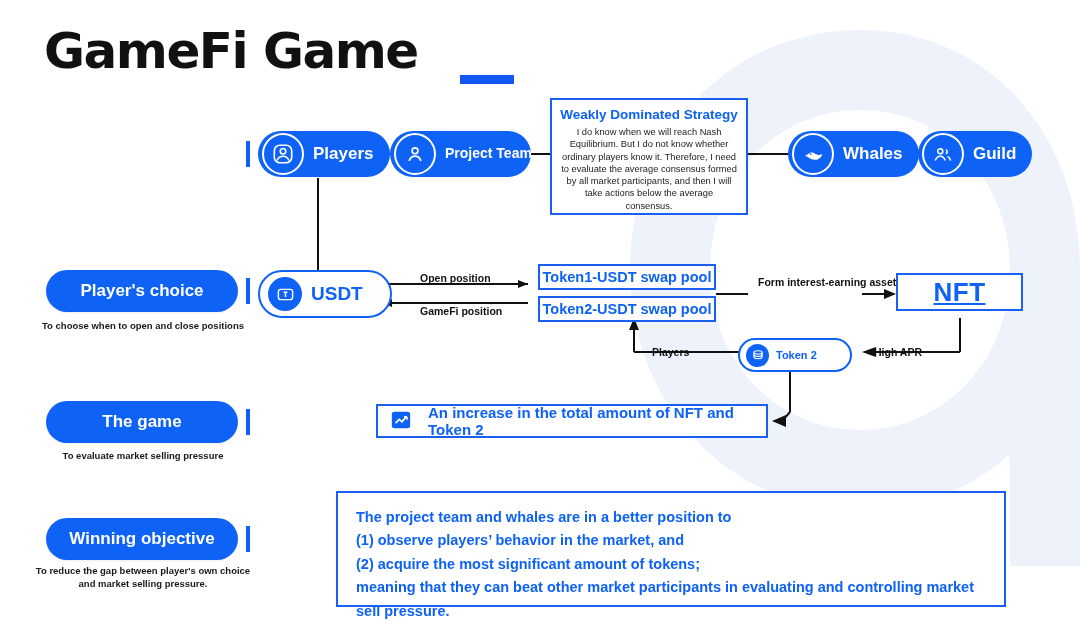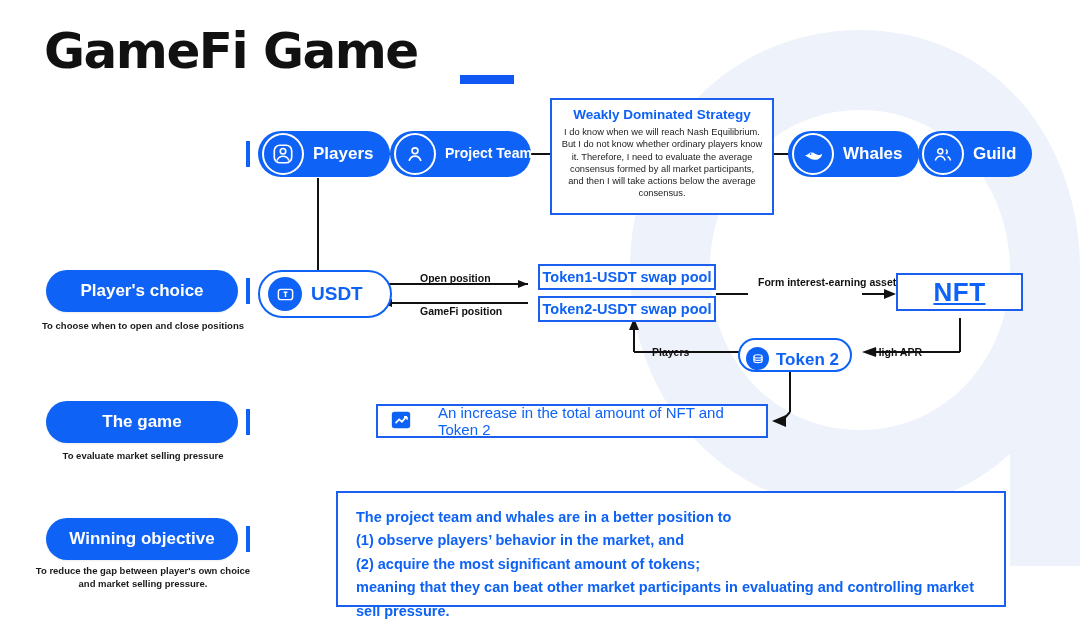--- a/index.html
+++ b/index.html
@@ -165,23 +165,23 @@
     font-size: 26px;
     display: flex;
     align-items: center;
     justify-content: center;
     letter-spacing: 0.5px;
   }
   .increase-box {
     display: flex;
     align-items: center;
     padding-left: 12px;
-    gap: 26px;
-    color: #0e62f5;
-    font-weight: normal;
+    gap: 16px;
+    color: #0e62f5;
+    font-weight: bold;
     font-size: 15px;
   }
   .summary-box {
     color: #0e62f5;
     font-weight: bold;
     font-size: 14.5px;
     line-height: 1.62;
     padding: 13px 18px;
   }
 
@@ -264,21 +264,21 @@
         <svg width="22" height="22" viewBox="0 0 24 24" fill="none" stroke="#ffffff" stroke-width="1.8">
           <circle cx="12" cy="8.5" r="3.2"></circle>
           <path d="M5.5 19.5c1.3-3.6 4-5.2 6.5-5.2s5.2 1.6 6.5 5.2"></path>
         </svg>
       </span>
       <span style="display:block;">
         <span style="display:inline-block; max-width:70px;">Project Team</span>
       </span>
     </div>
 
-    <div class="box" style="left:550px; top:98px; width:224px; height:117px;">
+    <div class="box" style="left:550px; top:98px; width:198px; height:117px;">
       <div class="wds-title">Weakly Dominated Strategy</div>
       <div class="wds-body">I do know when we will reach Nash Equilibrium. But I do not know whether ordinary players know it. Therefore, I need to evaluate the average consensus formed by all market participants, and then I will take actions below the average consensus.</div>
     </div>
 
     <div class="chip" style="left:788px; top:131px;">
       <span class="glyph">
         <svg width="23" height="23" viewBox="0 0 24 24" fill="#ffffff">
           <path d="M3 13c3 0 4-3 7-3s4.2 2.4 7.4 2.4c1.4 0 2.6-.5 3.6-1.3-.2 3.6-3.4 6.4-7.6 6.4-2.6 0-4.6-.8-6.2-2.1C5.8 14.4 4.6 13.6 3 13z"></path>
           <circle cx="9" cy="11.6" r=".9" fill="#0e62f5"></circle>
         </svg>
@@ -323,21 +323,21 @@
     <div class="box swap-box" style="left:538px; top:296px; width:178px; height:26px;">
       <span>Token2-USDT swap pool</span>
     </div>
 
     <div class="edge-label center" style="left:758px; top:276px; width:96px;">Form interest-earning assets</div>
 
     <div class="box nft-box" style="left:896px; top:273px; width:127px; height:38px;text-decoration:underline;">
       <span>NFT</span>
     </div>
 
-    <div class="chip-white" style="left:738px; top:338px; width:104px; height:30px; padding-left:6px; font-size:17px;align-items:flex-end;">
+    <div class="chip-white" style="left:738px; top:338px; width:104px; height:30px; padding-left:6px; font-size:11px;">
       <span style="width:23px;height:23px;border-radius:50%;background:#0e62f5;display:flex;align-items:center;justify-content:center;margin-right:7px;flex:none;">
         <svg width="14" height="14" viewBox="0 0 24 24" fill="none" stroke="#ffffff" stroke-width="2">
           <ellipse cx="12" cy="7.5" rx="7" ry="2.8"></ellipse>
           <path d="M5 11.5c0 1.6 3.1 2.8 7 2.8s7-1.2 7-2.8"></path>
           <path d="M5 7.5v8c0 1.6 3.1 2.8 7 2.8s7-1.2 7-2.8v-8"></path>
         </svg>
       </span>
       <span>Token 2</span>
     </div>
 

